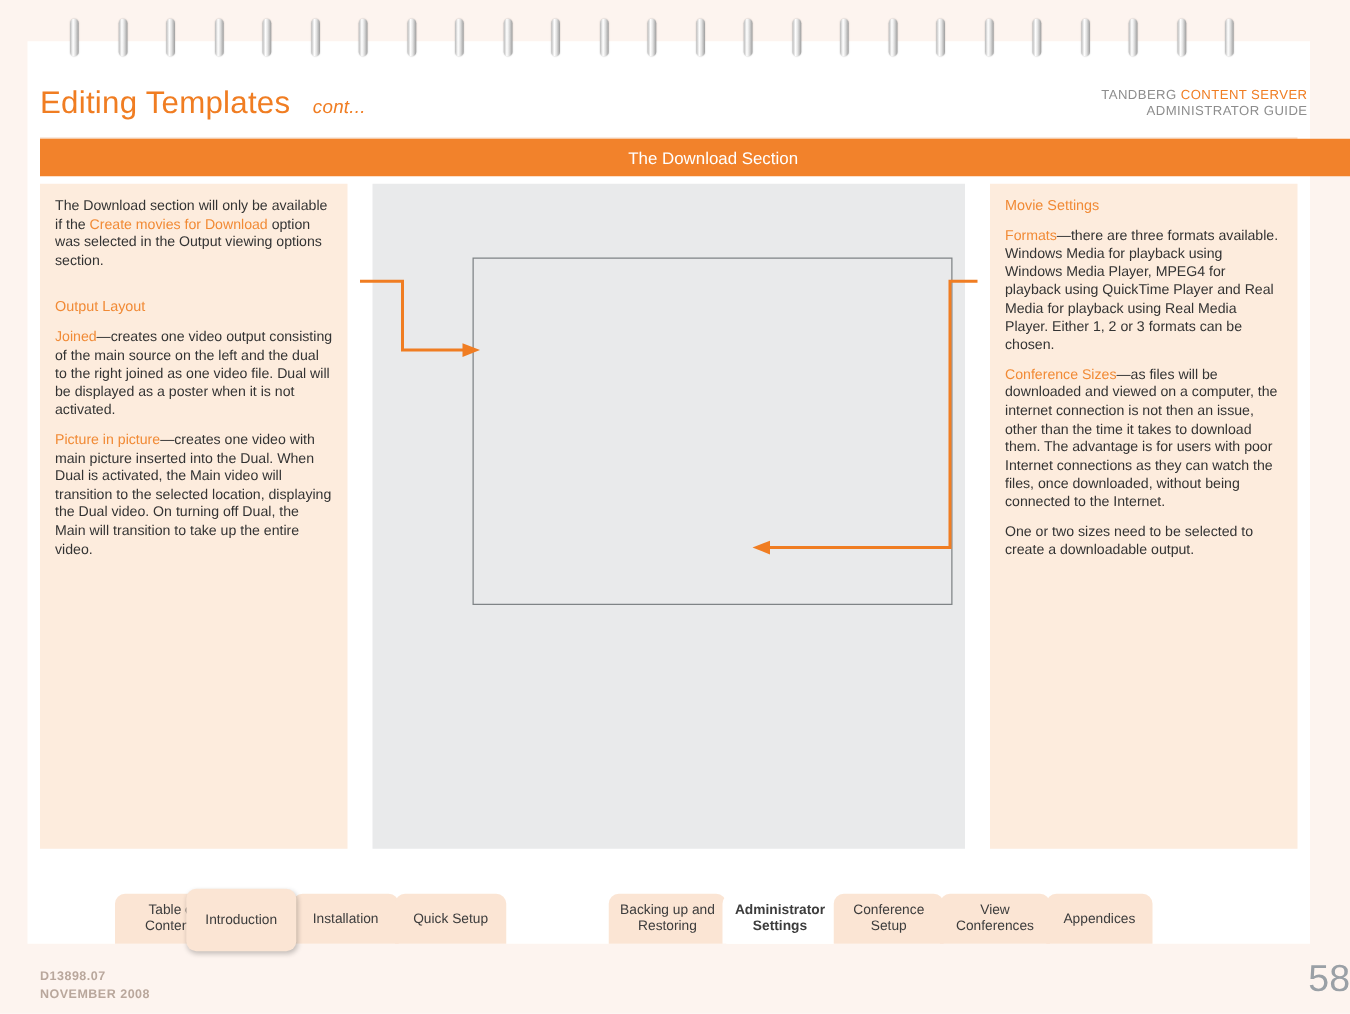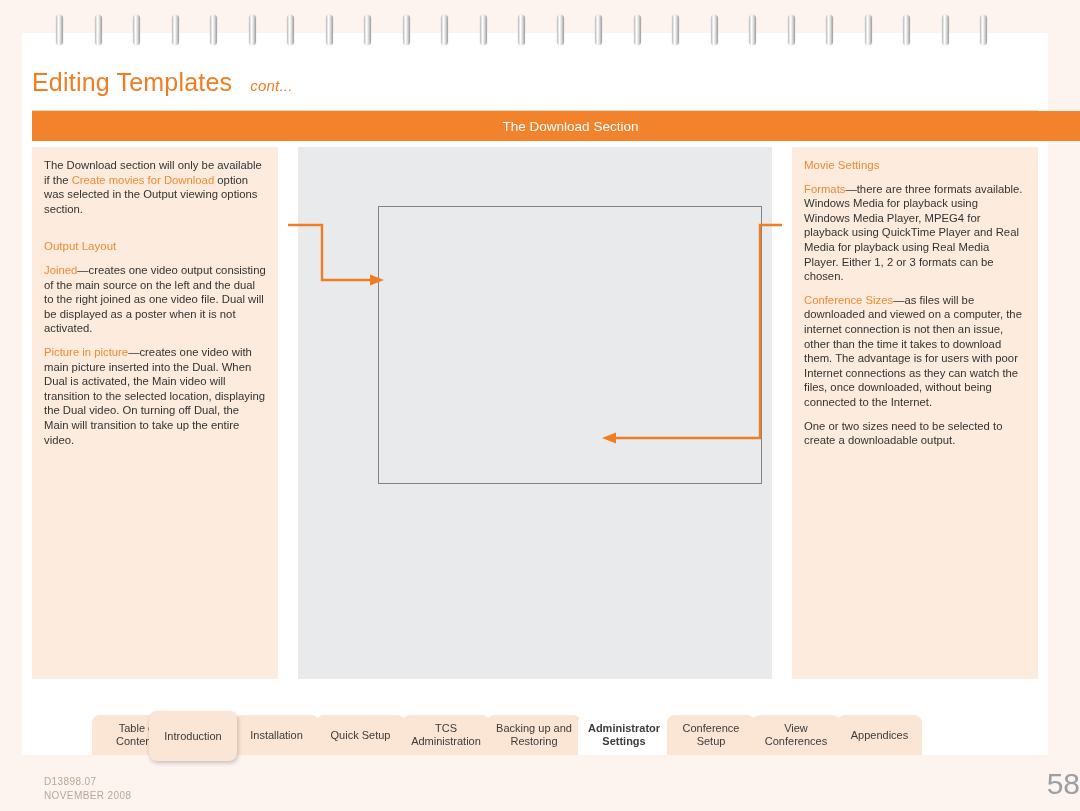--- a/index.html
+++ b/index.html
@@ -162,26 +162,27 @@
     height: 50px;
     bottom: -6px;
     border-radius: 8px;
     box-shadow: 1px 2px 4px rgba(0,0,0,.22);
     z-index: 5;
   }
 
   
   #footer-left {
     position: absolute;
-    left: 44px; top: 775px;
+    left: 32px; top: 775px;
     font-size: 10px;
     color: #b9a79c;
     line-height: 14px;
     letter-spacing: .4px;
     z-index: 20;
+    font-weight: bold;
   }
   #page-number {
     position: absolute;
     left: 0; top: 767px;
     width: 1080px;
     text-align: right;
     font-size: 30px;
     color: #9aa0a6;
     z-index: 20;
   }
@@ -216,20 +217,24 @@
     <div class="ring" style="left: 941.5px;"></div>
     <div class="ring" style="left: 980px;"></div>
   </div>
 
 <div id="page">
 
   <div id="page-title">
     <span>Editing Templates</span><span class="cont">cont...</span>
   </div>
 
+  <div id="doc-id">
+    <div><span>TANDBERG </span><span class="brand-hi">CONTENT SERVER</span></div>
+    <div>ADMINISTRATOR GUIDE</div>
+  </div>
 
   <div id="title-rule"></div>
 
   <div id="section-banner">
     <span>The Download Section</span>
   </div>
 
   <div id="body-row">
 
     <div class="side-col">
@@ -267,23 +272,20 @@
       </div>
       <div class="tab raised" style="left: 117px; width: 88px;">
         <span>Introduction</span>
       </div>
       <div class="tab" style="left: 202px; width: 85px;">
         <span>Installation</span>
       </div>
       <div class="tab" style="left: 284px; width: 89px;">
         <span>Quick Setup</span>
       </div>
-      <div class="tab" style="left: 370px; width: 88px;">
-        <span>TCS Administration</span>
-      </div>
       <div class="tab" style="left: 455px; width: 94px;">
         <span>Backing up and Restoring</span>
       </div>
       <div class="tab active-white" style="left: 546px; width: 92px;">
         <span>Administrator Settings</span>
       </div>
       <div class="tab" style="left: 635px; width: 88px;">
         <span>Conference Setup</span>
       </div>
       <div class="tab" style="left: 720px; width: 88px;">

